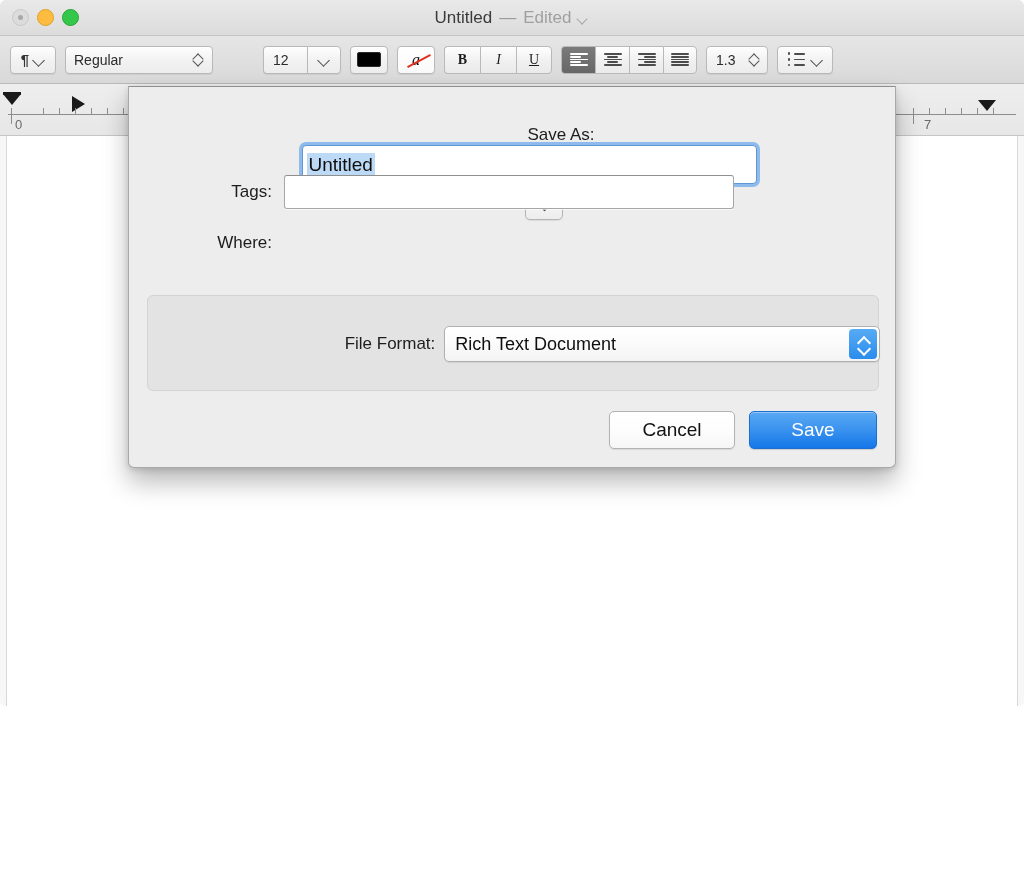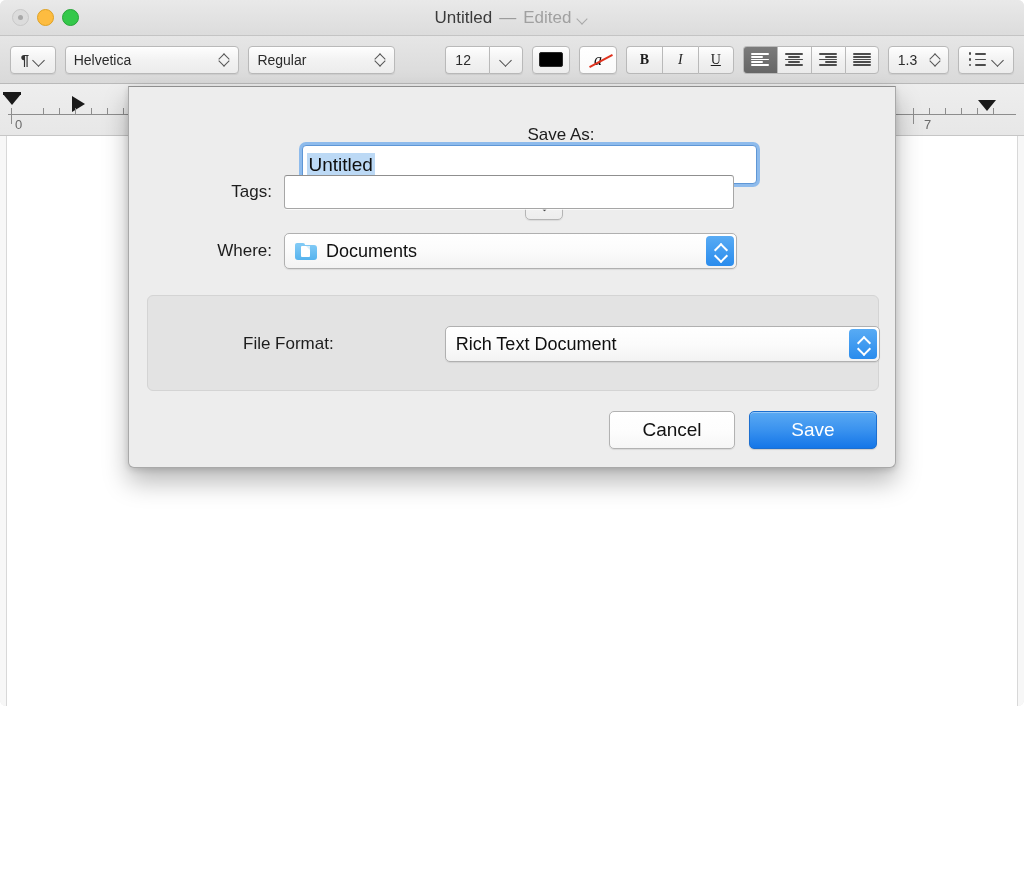--- a/index.html
+++ b/index.html
@@ -327,21 +327,21 @@
     position: absolute; left: 18px; top: 208px;
     width: 732px; height: 96px;
     background: #e3e3e3;
     border: 1px solid #d4d4d4;
     border-radius: 6px;
   }
   .row-format {
     position: absolute; left: 0; top: 0; width: 732px; height: 96px;
     display: flex; align-items: center;
   }
-  .lbl-format { width: 325px; padding-right: 16px; text-align: center; }
+  .lbl-format { width: 325px; padding-right: 9px; }
   .popup-format { width: 478px; }
 
   
   .btn-row {
     position: absolute; right: 18px; bottom: 18px;
     display: flex; align-items: center; gap: 14px;
   }
   .btn {
     height: 38px; border-radius: 5px;
     display: flex; align-items: center; justify-content: center;
@@ -381,24 +381,20 @@
     </div>
   </div>
 
   <div class="toolbar">
 
     <div class="ctl pilcrow-btn">
       <span class="pilcrow">¶</span>
       <span class="chev-down"></span>
     </div>
 
-    <div class="ctl combo font-combo">
-      <span class="lbl">Helvetica</span>
-      <span class="stepper-arrows"></span>
-    </div>
 
     <div class="ctl combo style-combo">
       <span class="lbl">Regular</span>
       <span class="stepper-arrows"></span>
     </div>
 
     <div class="size-group">
       <div class="ctl size-box">
         <span>12</span>
       </div>
@@ -519,32 +515,20 @@
       </div>
     </div>
 
     <div class="row row-tags">
       <div class="row-label lbl-tags">Tags:</div>
       <div class="tags-field" placeholder=""></div>
     </div>
 
     <div class="row row-where">
       <div class="row-label lbl-where">Where:</div>
-      <div class="popup popup-where">
-        <span class="folder-icon">
-          <span class="folder-tab"></span>
-          <span class="folder-back"></span>
-          <span class="folder-doc"></span>
-        </span>
-        <span class="popup-text">Documents</span>
-        <span class="blue-stepper">
-          <span class="bs-up"></span>
-          <span class="bs-dn"></span>
-        </span>
-      </div>
     </div>
 
     <div class="format-group">
       <div class="row-format">
         <div class="row-label lbl-format">File Format:</div>
         <div class="popup popup-format">
           <span class="popup-text">Rich Text Document</span>
           <span class="blue-stepper">
             <span class="bs-up"></span>
             <span class="bs-dn"></span>

